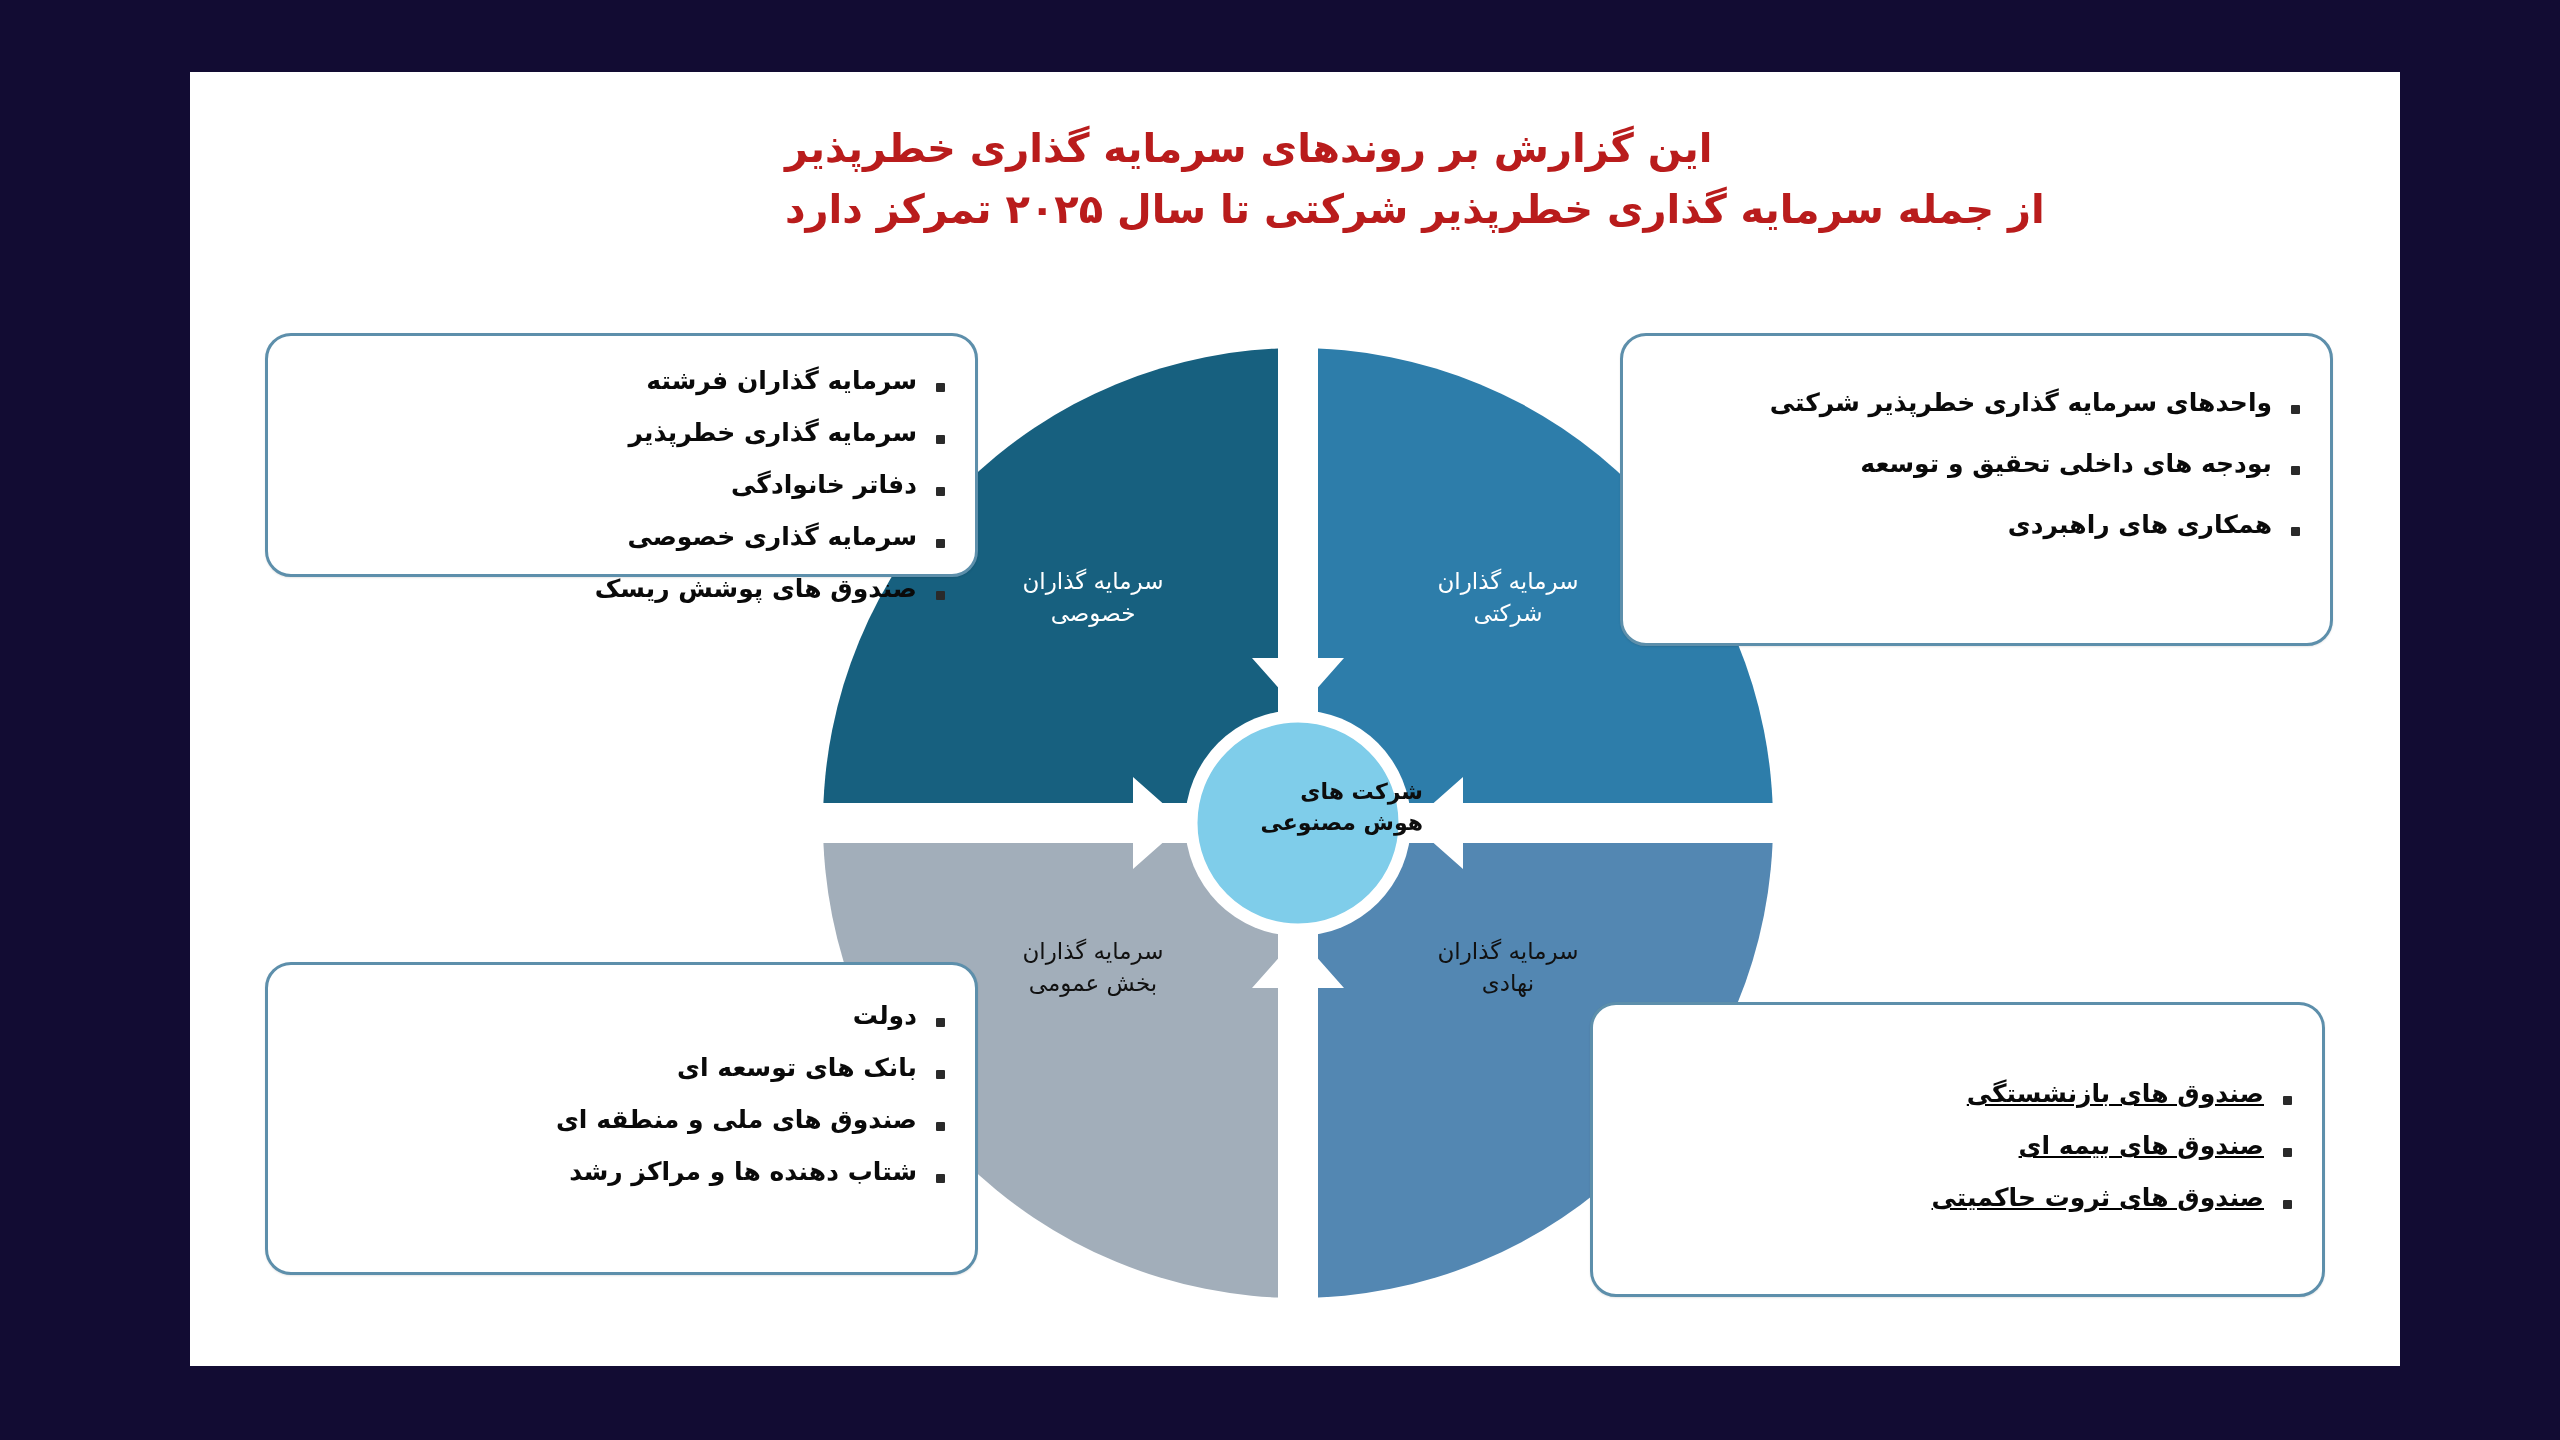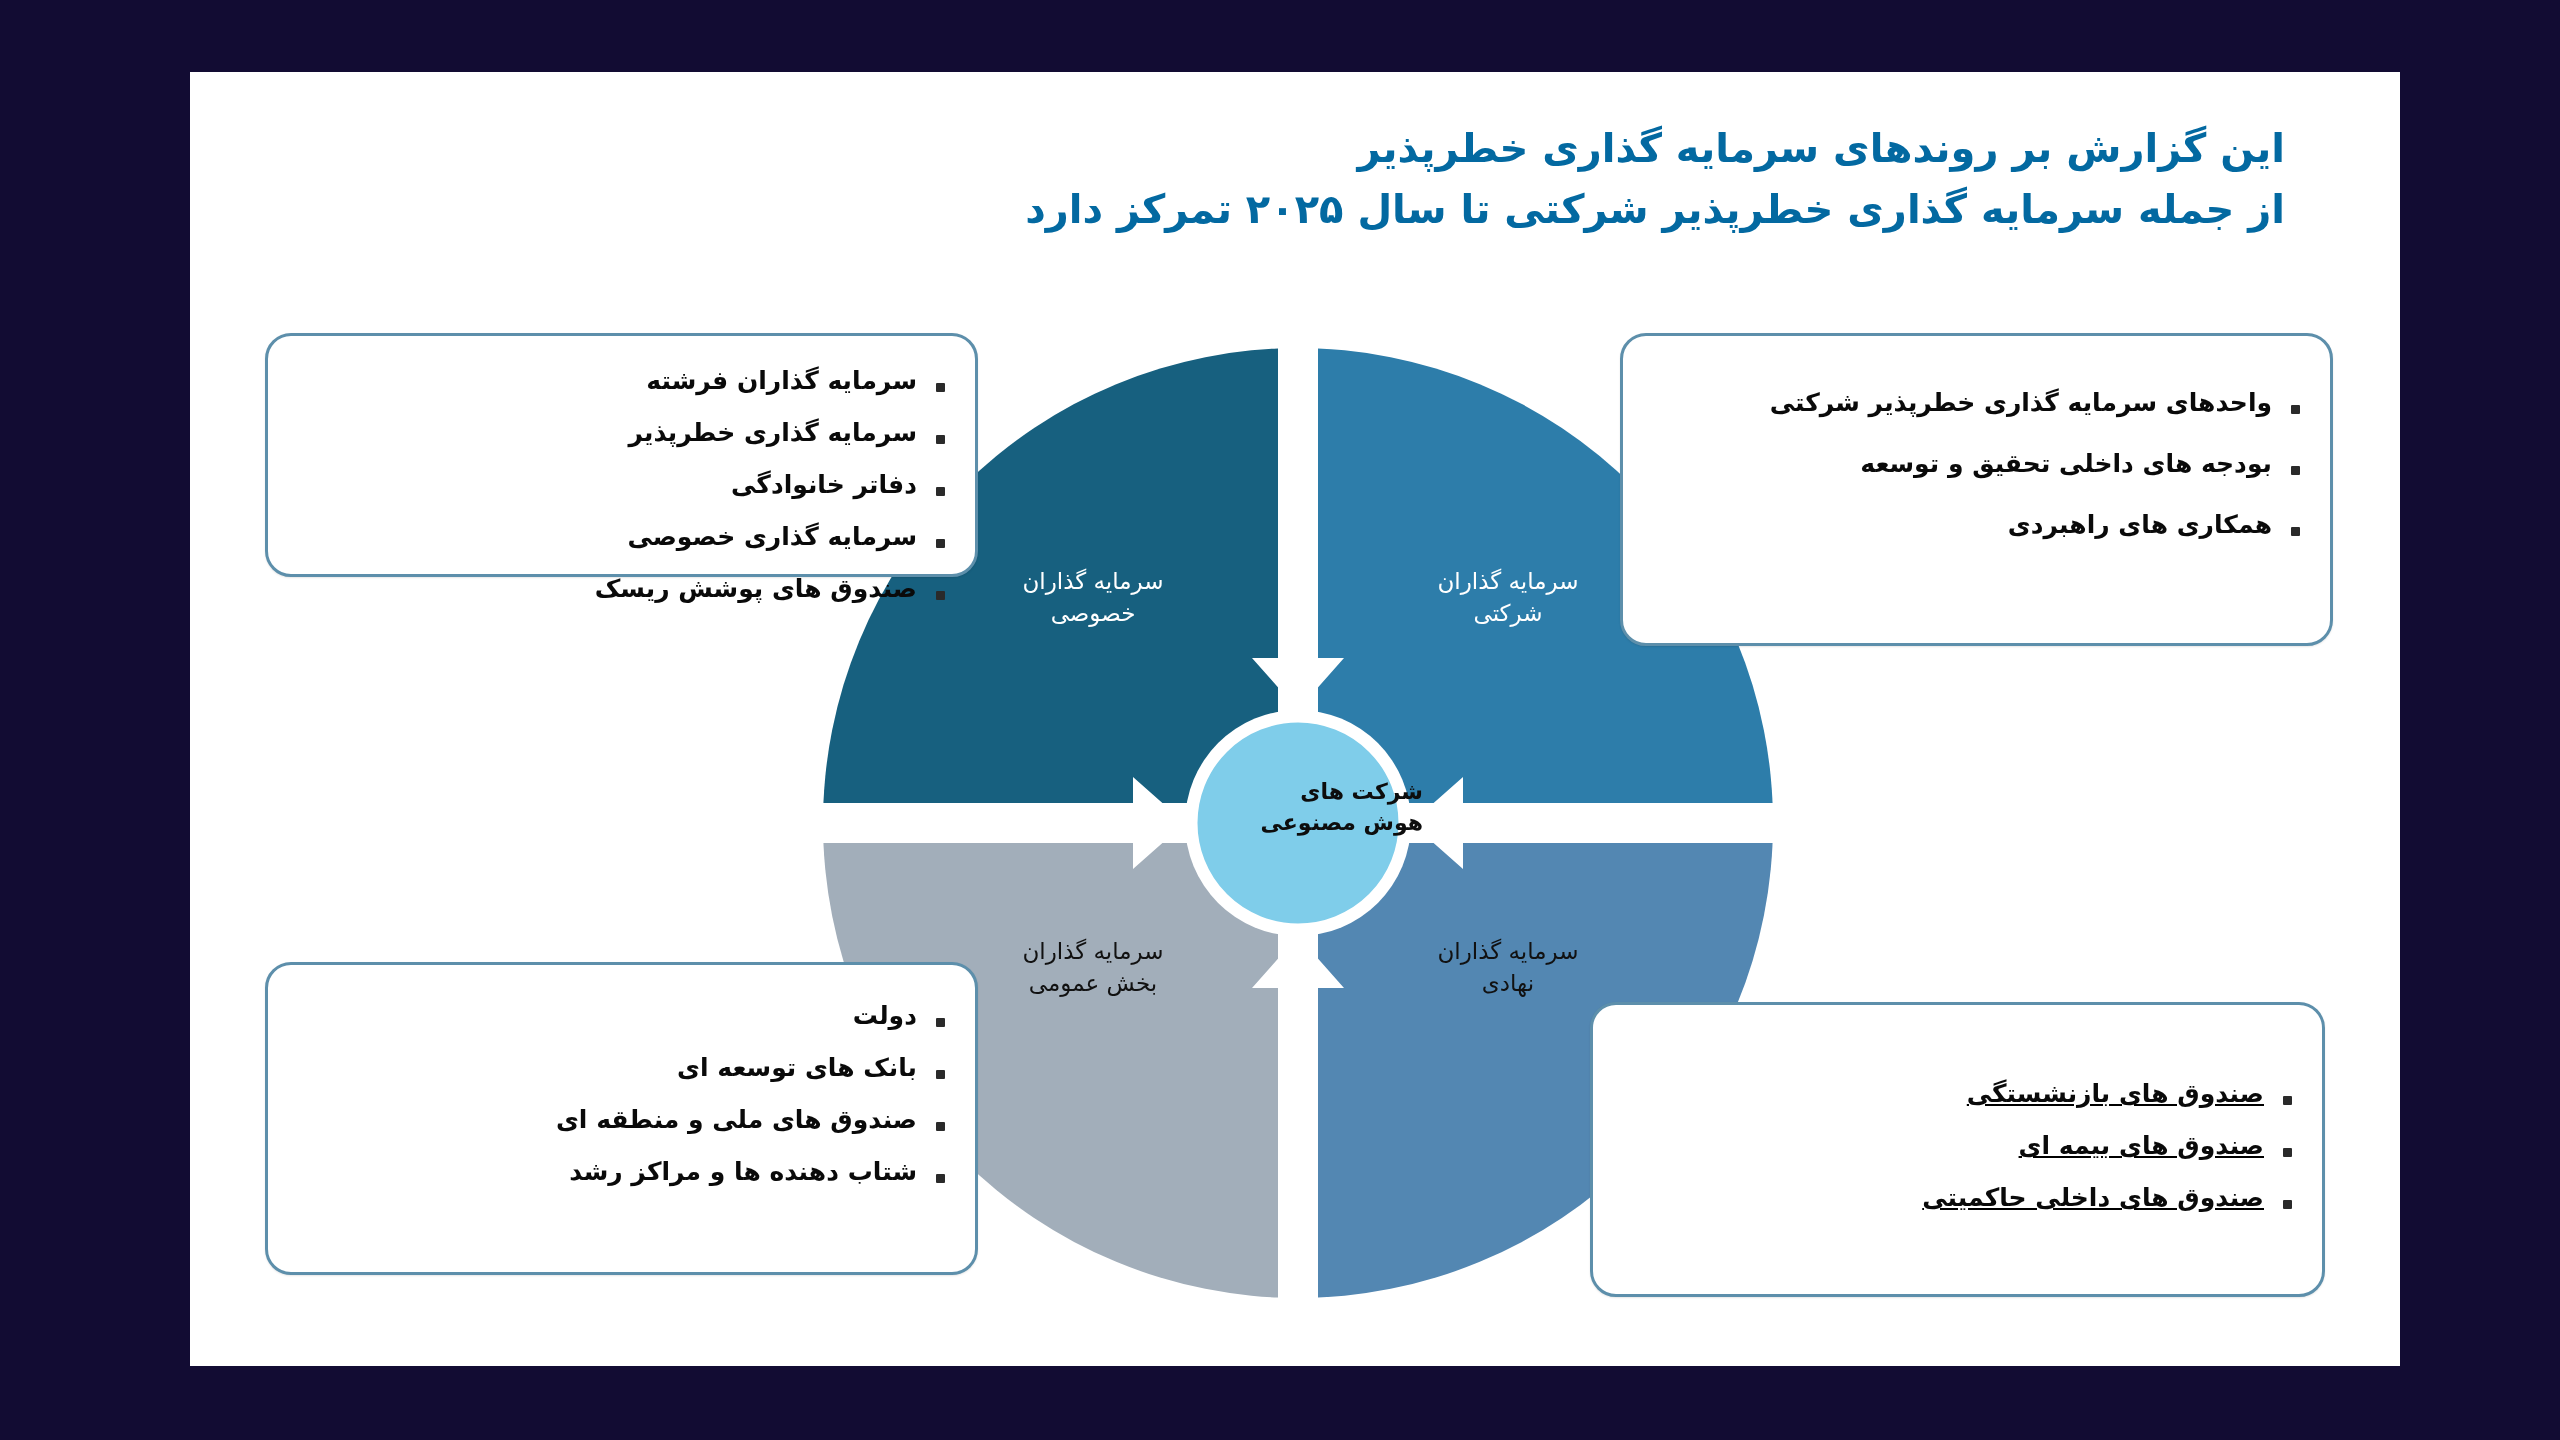--- a/index.html
+++ b/index.html
@@ -25,23 +25,23 @@
     height: 1294px;
     background: #FFFFFF;
   }
 
   
   #title {
     position: absolute;
     right: 115px;
     top: 46px;
     width: 1500px;
-    text-align: right;
-    direction: rtl;
-    color: #0369a1;
+    text-align: left;
+    direction: rtl;
+    color: #b91c1c;
     font-size: 40px;
     font-weight: bold;
     line-height: 1.52;
     letter-spacing: 0px;
   }
   #title .tline { display: block; white-space: nowrap; }
 
   
   #wheel {
     position: absolute;
@@ -238,18 +238,18 @@
         <li>بانک های توسعه ای</li>
         <li>صندوق های ملی و منطقه ای</li>
         <li>شتاب دهنده ها و مراکز رشد</li>
       </ul>
     </div>
 
     <div class="callout" id="box-institut">
       <ul>
         <li>صندوق های بازنشستگی</li>
         <li>صندوق های بیمه ای</li>
-        <li>صندوق های داخلی حاکمیتی</li>
+        <li>صندوق های ثروت حاکمیتی</li>
       </ul>
     </div>
 
   </div>
 </div>
 
 </body></html>

